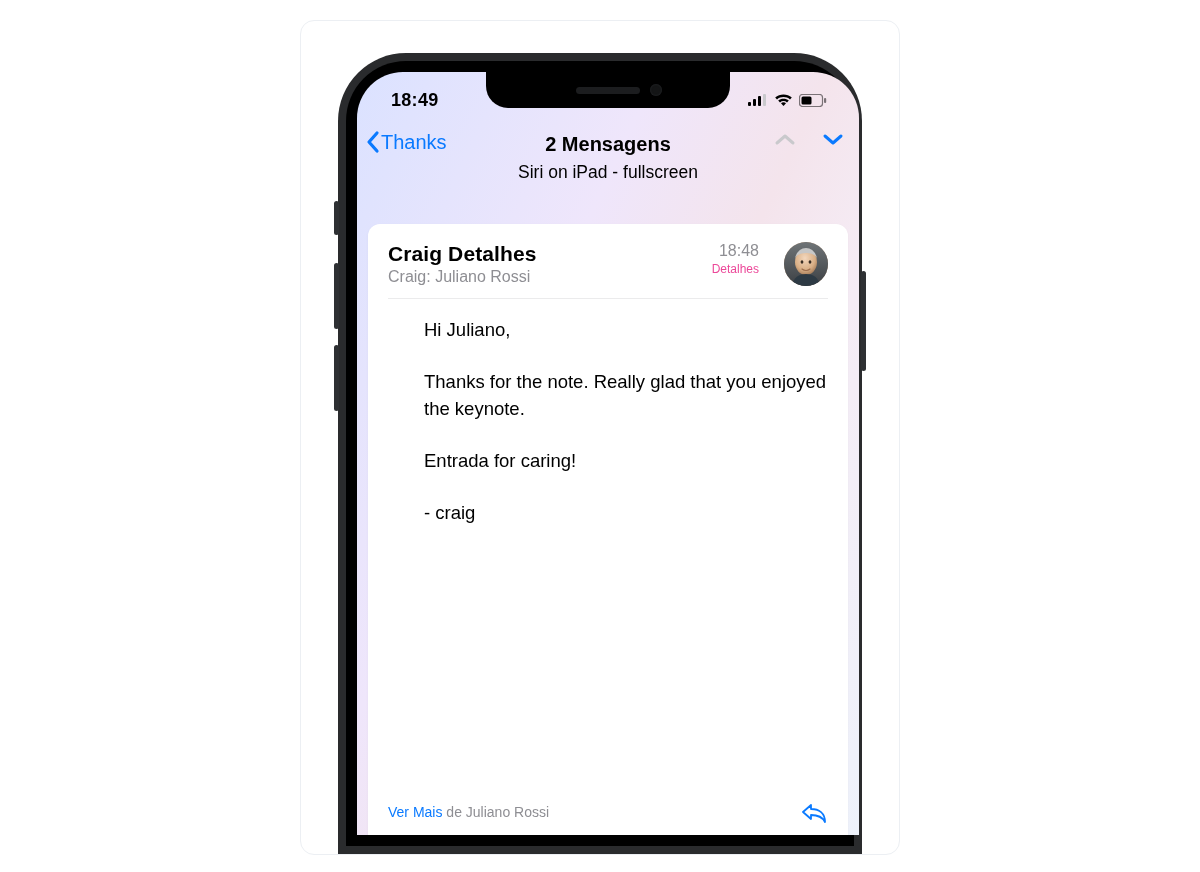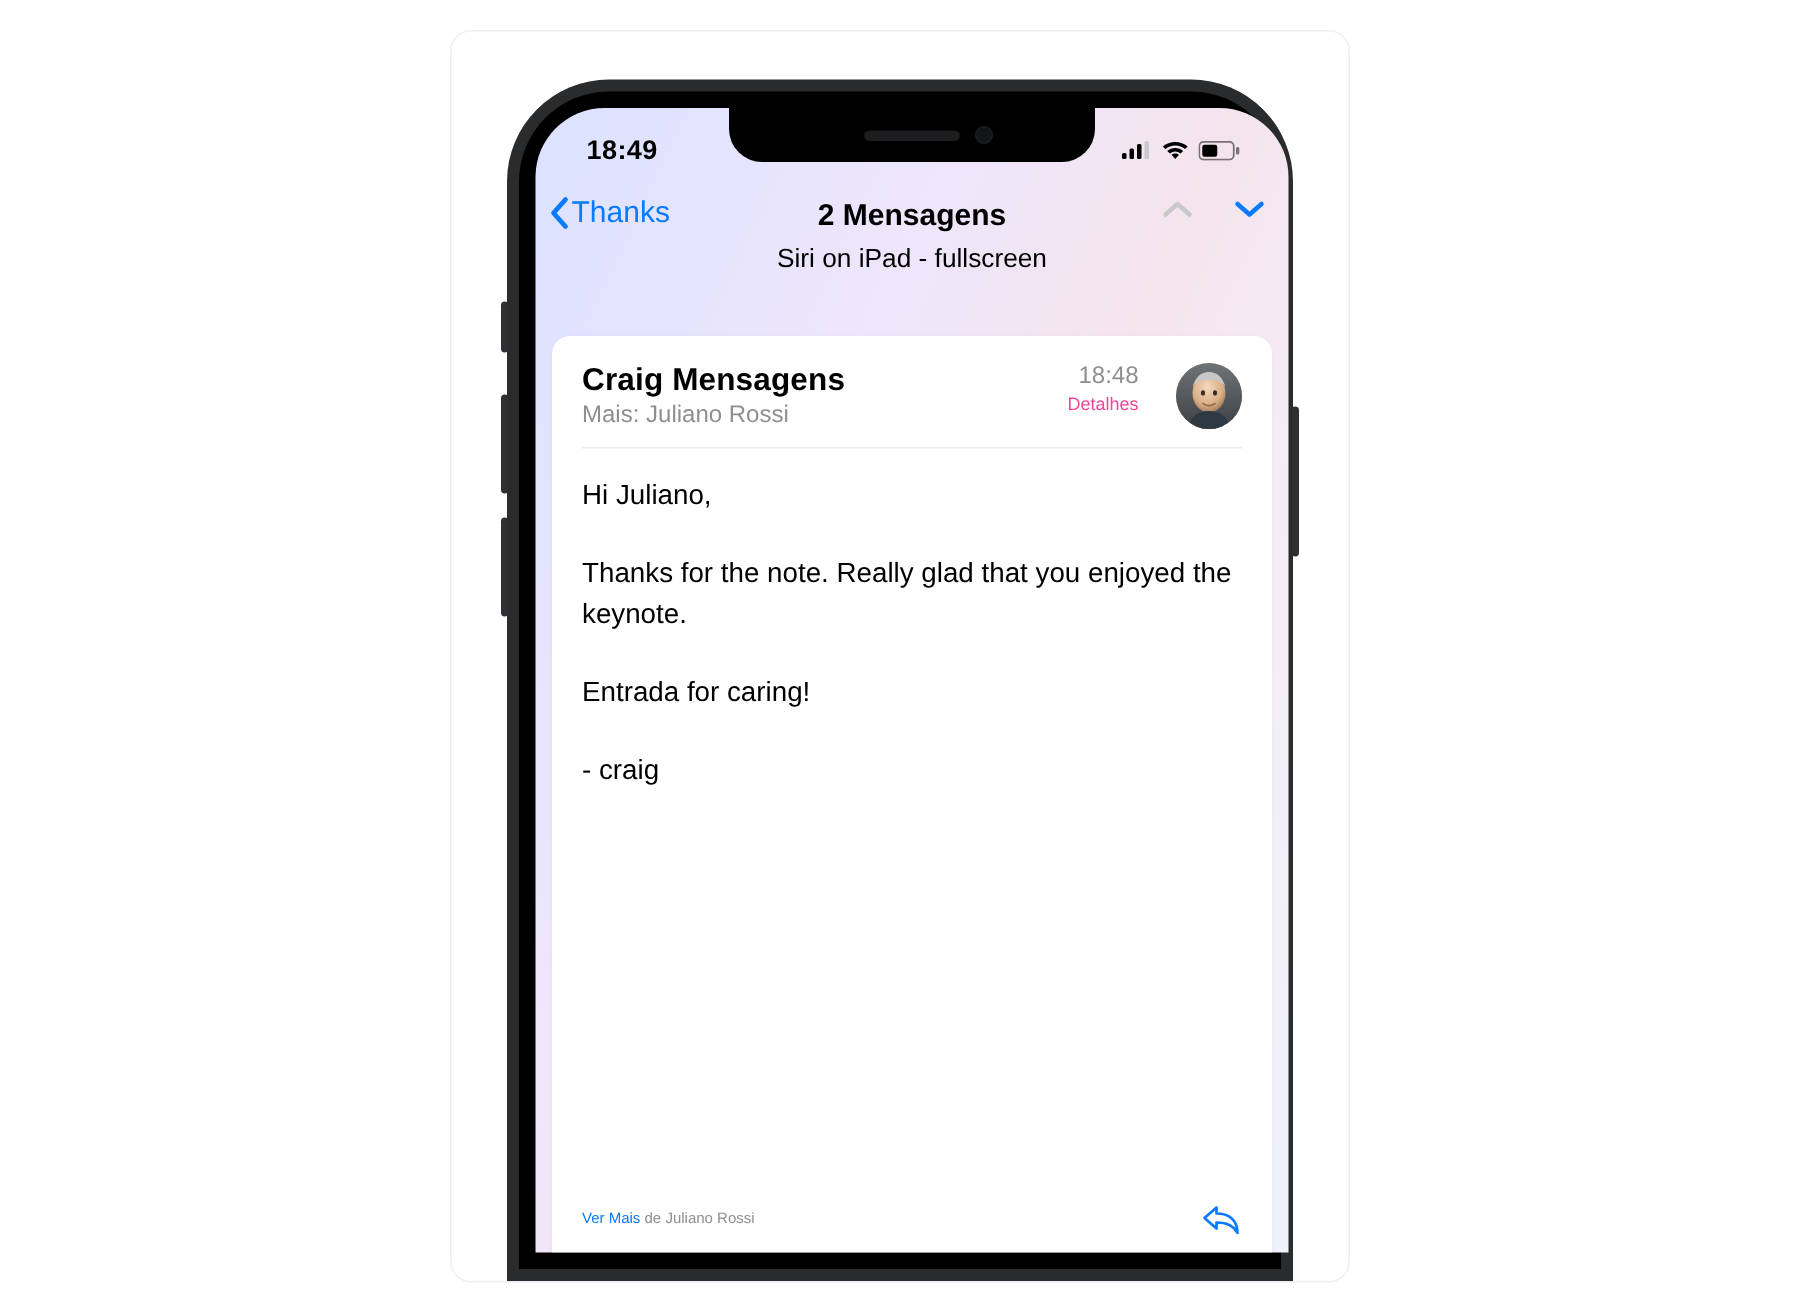--- a/index.html
+++ b/index.html
@@ -226,32 +226,32 @@
   }
   .avatar svg { width: 100%; height: 100%; }
 
   .msg-body {
     flex: 1;
     padding-top: 18px;
     font-size: 18.5px;
     line-height: 1.42;
     color: #000;
   }
-  .msg-body p { margin-bottom: 26px; }
+  .msg-body p { margin-bottom: 26px; margin-left: 36px; }
   .msg-body p:last-of-type { margin-bottom: 0; }
 
   .msg-foot {
     margin-top: auto;
     padding-top: 26px;
     display: flex;
     justify-content: space-between;
     align-items: center;
   }
   .see-more {
-    font-size: 10px;
+    font-size: 14px;
     color: #0a7aff;
     cursor: pointer;
   }
   .see-more .muted { color: #8e8e93; }
   .reply-icon { cursor: pointer; }
   .reply-icon svg { display: block; }
 
 </style>
 </head>
 <body>
@@ -328,23 +328,23 @@
                     <polyline points="4,4 12,11 20,4" fill="none" stroke="#0a7aff" stroke-width="3" stroke-linecap="round" stroke-linejoin="round"></polyline>
                   </svg>
                 </span>
               </span>
             </div>
           </div>
 
           <div class="msg-card">
             <div class="msg-head">
               <div>
-                <div class="msg-from">Craig Mensagens</div>
+                <div class="msg-from">Craig Detalhes</div>
                 <div class="msg-to">
-                  <span class="msg-to-label">Mais:</span>
+                  <span class="msg-to-label">Craig:</span>
                   <span> </span>
                   <span class="msg-to-name">Juliano Rossi</span>
                 </div>
               </div>
               <div class="msg-meta">
                 <div class="msg-meta-col">
                   <div class="msg-time">18:48</div>
                   <div class="msg-details">Detalhes</div>
                 </div>
                 <div class="avatar">

